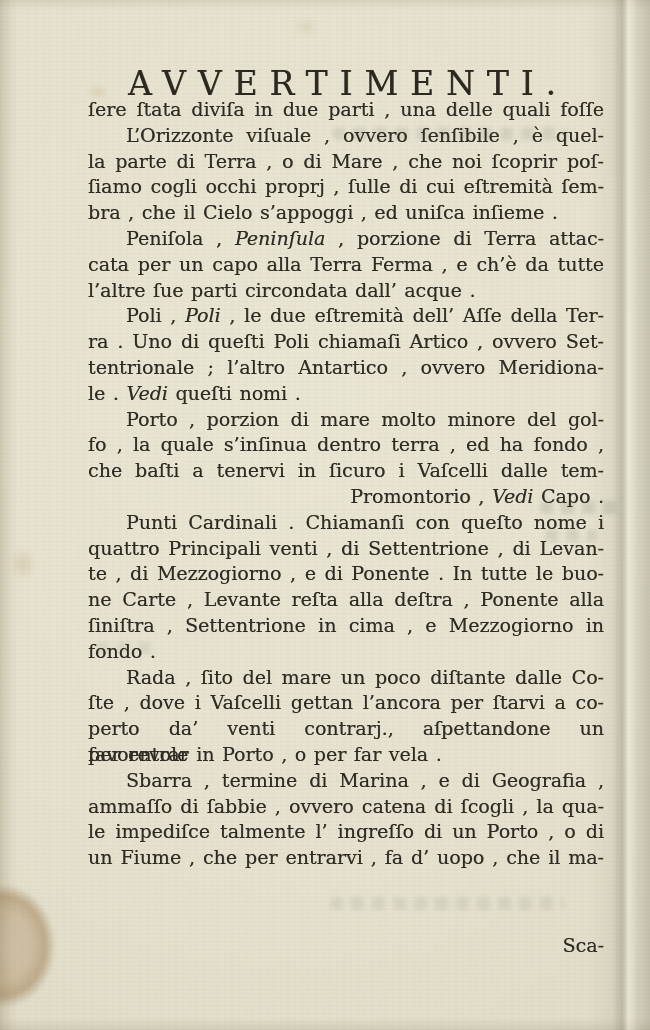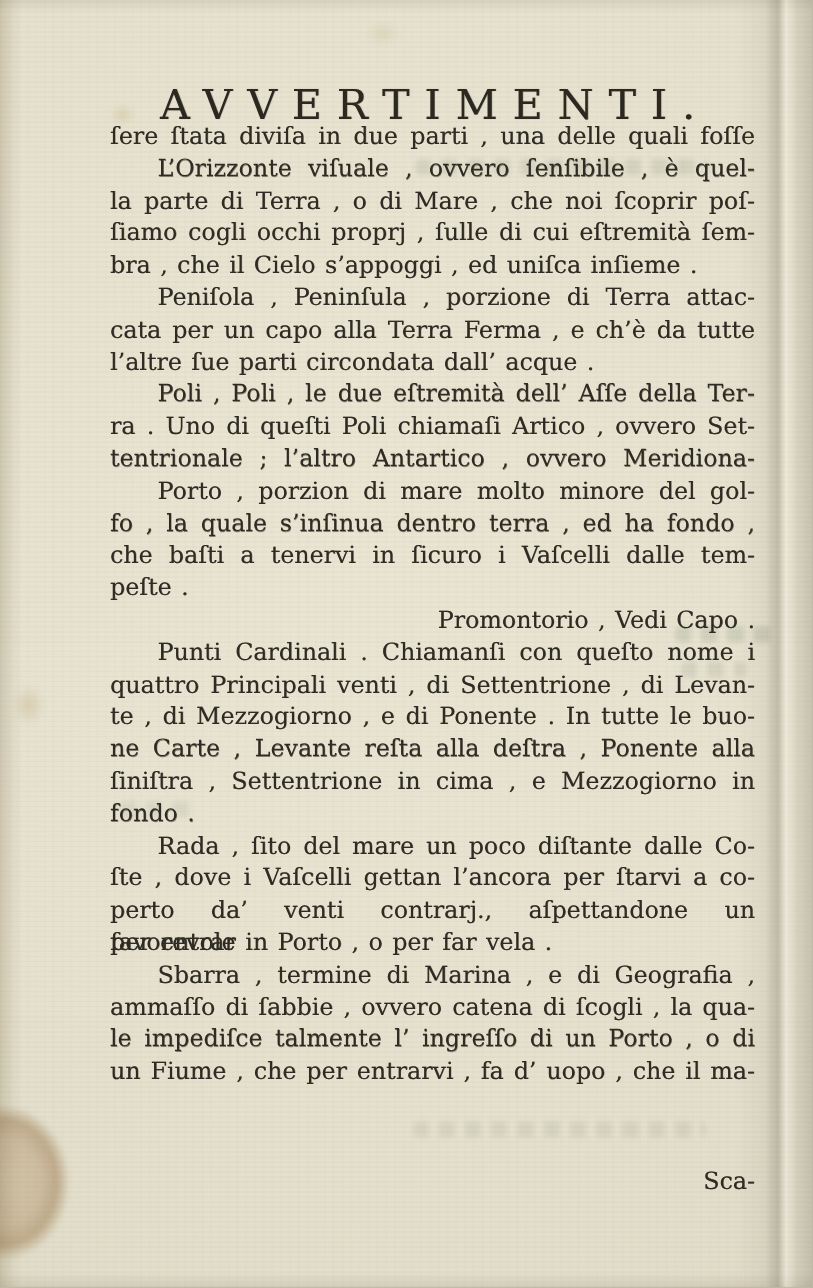--- a/index.html
+++ b/index.html
@@ -81,21 +81,21 @@
   .textblock {
     position: absolute; left: 88px; top: 97px; width: 516px;
     font-size: 19px; line-height: 25.8px;
     color: #2e2b24;
     text-shadow: 0.3px 0.3px 0.5px rgba(50,45,35,0.55);
     word-spacing: 1.5px;
   }
   .line { height: 25.8px; white-space: normal; }
   .line.indent { text-indent: 38px; text-align: right; }
   .line.justify { text-align: justify; text-align-last: justify; }
-  .line .it { }
+  .line .it { font-style: italic; }
   .catchword {
     position: absolute; top: 934px; left: 88px; width: 516px;
     text-align: right;
     font-size: 19px; color: #2e2b24;
     text-shadow: 0.3px 0.3px 0.5px rgba(50,45,35,0.55);
   }
 </style>
 </head>
 <body>
 
@@ -115,24 +115,24 @@
       <div class="line indent justify"><span>L’Orizzonte viſuale , ovvero ſenſibile , è quel-</span></div>
       <div class="line justify"><span>la parte di Terra , o di Mare , che noi ſcoprir poſ-</span></div>
       <div class="line justify"><span>ſiamo cogli occhi proprj , ſulle di cui eſtremità ſem-</span></div>
       <div class="line"><span>bra , che il Cielo s’appoggi , ed uniſca inſieme .</span></div>
       <div class="line indent justify"><span>Peniſola , </span><span class="it">Peninſula</span><span> , porzione di Terra attac-</span></div>
       <div class="line justify"><span>cata per un capo alla Terra Ferma , e ch’è da tutte</span></div>
       <div class="line"><span>l’altre ſue parti circondata dall’ acque .</span></div>
       <div class="line indent justify"><span>Poli , </span><span class="it">Poli</span><span> , le due eſtremità dell’ Aſſe della Ter-</span></div>
       <div class="line justify"><span>ra . Uno di queſti Poli chiamaſi Artico , ovvero Set-</span></div>
       <div class="line justify"><span>tentrionale ; l’altro Antartico , ovvero Meridiona-</span></div>
+      <div class="line"><span>le . </span><span class="it">Vedi</span><span> queſti nomi .</span></div>
       <div class="line indent justify"><span>Porto , porzion di mare molto minore del gol-</span></div>
       <div class="line justify"><span>fo , la quale s’inſinua dentro terra , ed ha fondo ,</span></div>
       <div class="line justify"><span>che baſti a tenervi in ſicuro i Vaſcelli dalle tem-</span></div>
-      <div class="line"><span>peſte .</span></div>
       <div class="line indent"><span>Promontorio , </span><span class="it">Vedi</span><span> Capo .</span></div>
       <div class="line indent justify"><span>Punti Cardinali . Chiamanſi con queſto nome i</span></div>
       <div class="line justify"><span>quattro Principali venti , di Settentrione , di Levan-</span></div>
       <div class="line justify"><span>te , di Mezzogiorno , e di Ponente . In tutte le buo-</span></div>
       <div class="line justify"><span>ne Carte , Levante reſta alla deſtra , Ponente alla</span></div>
       <div class="line justify"><span>ſiniſtra , Settentrione in cima , e Mezzogiorno in</span></div>
       <div class="line"><span>fondo .</span></div>
       <div class="line indent justify"><span>Rada , ſito del mare un poco diſtante dalle Co-</span></div>
       <div class="line justify"><span>ſte , dove i Vaſcelli gettan l’ancora per ſtarvi a co-</span></div>
       <div class="line justify"><span>perto da’ venti contrarj., aſpettandone un favorevole</span></div>

